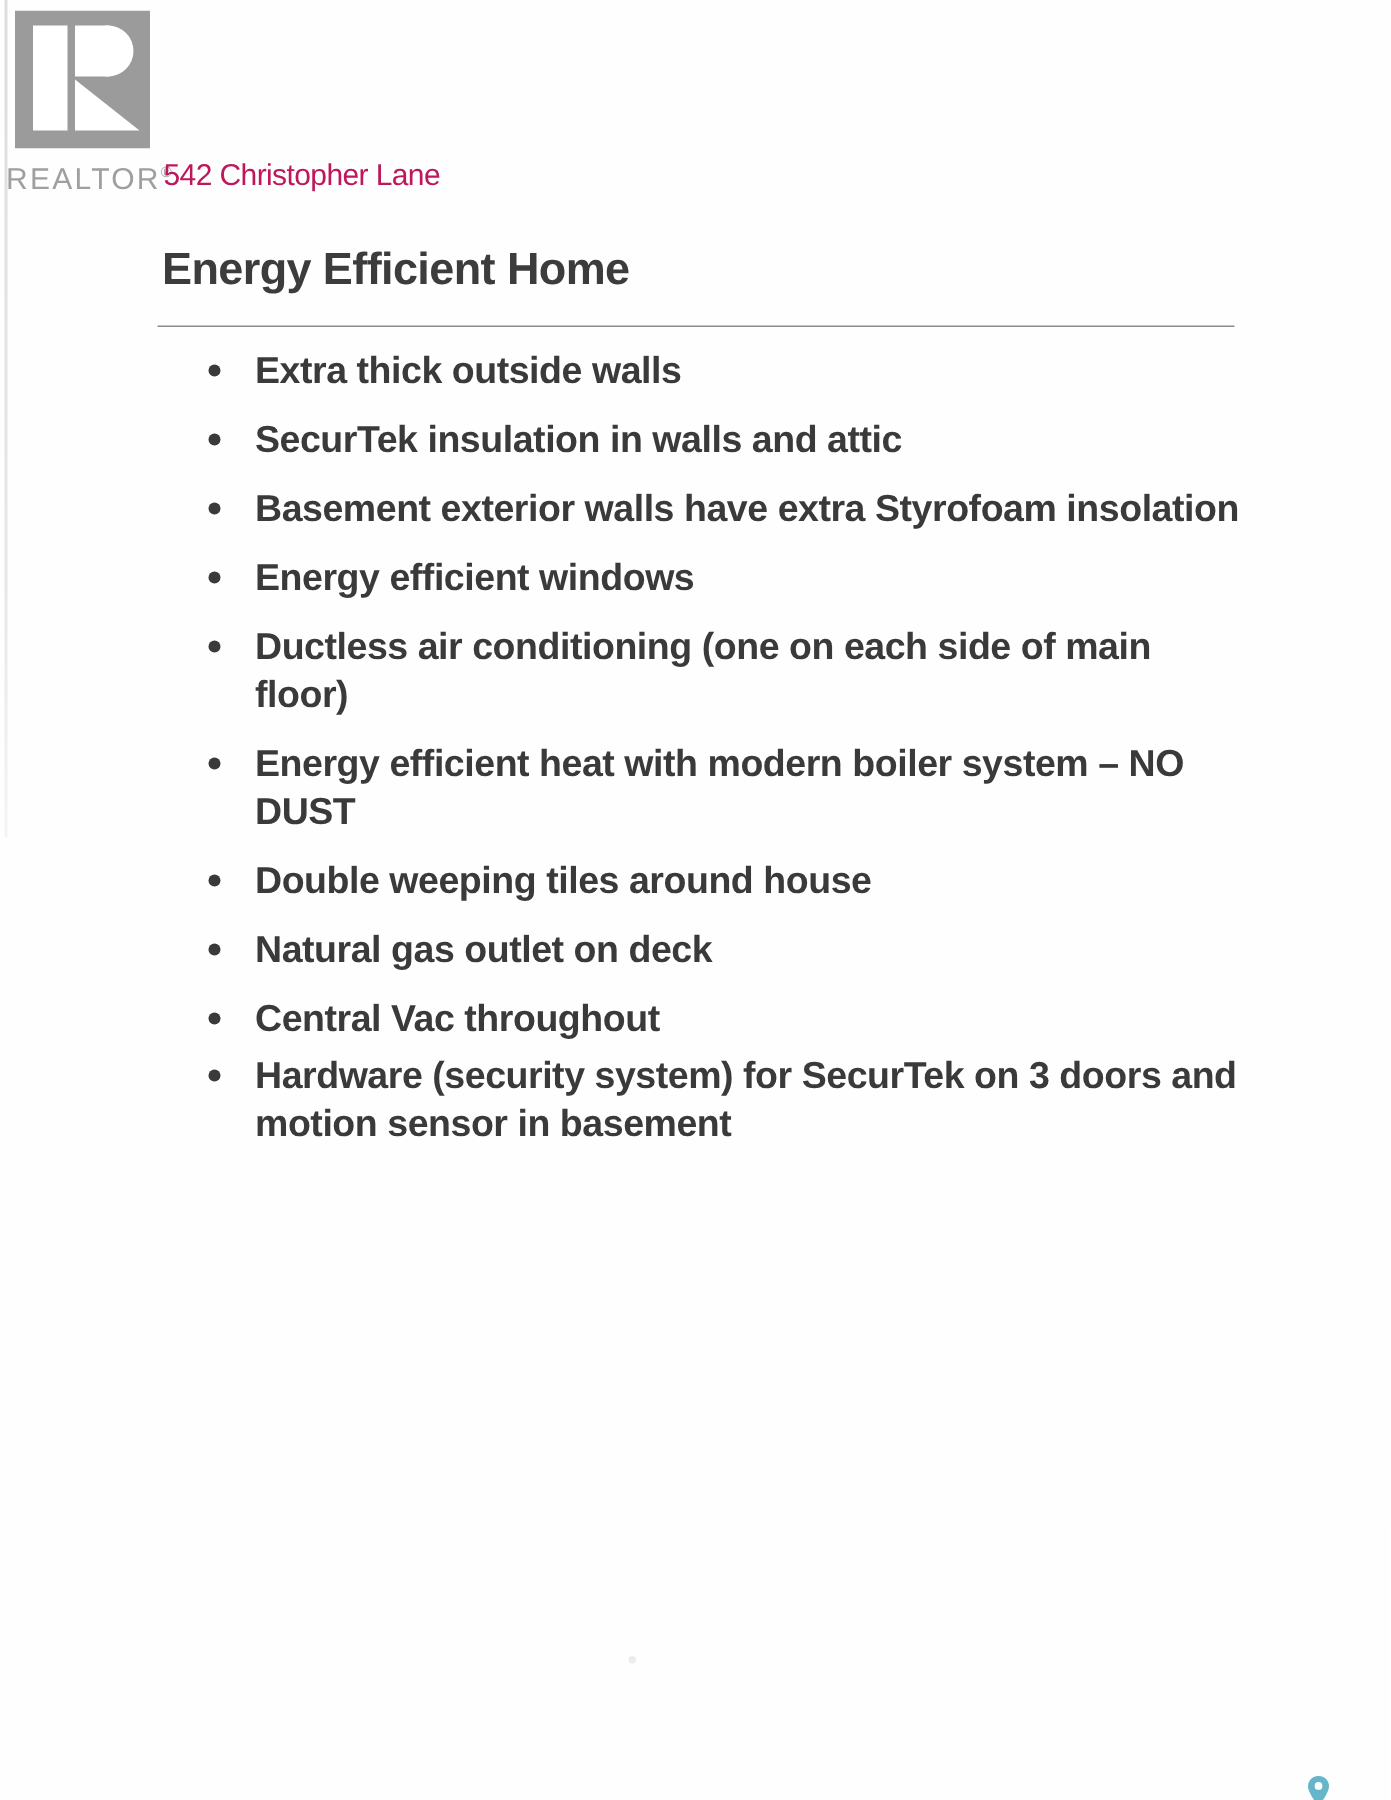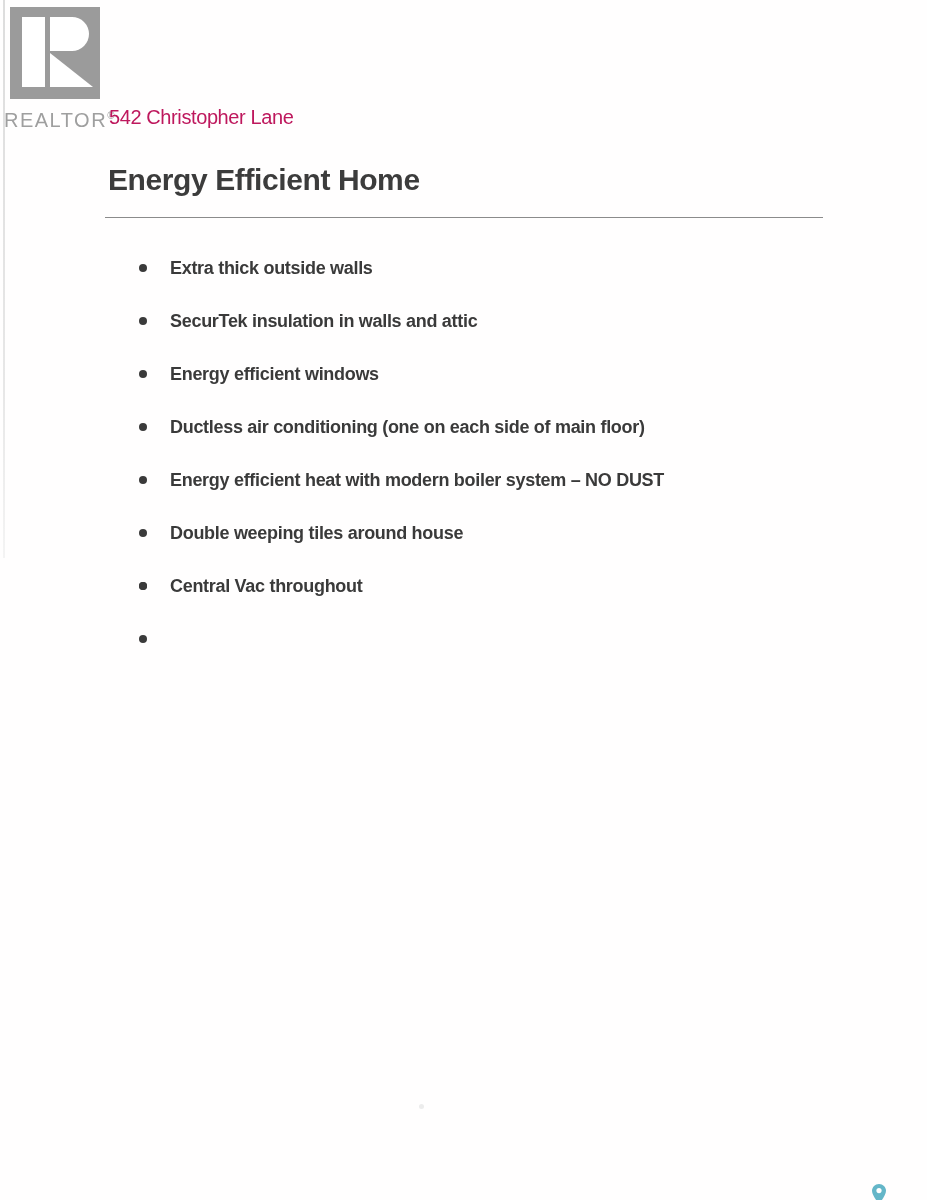--- a/index.html
+++ b/index.html
@@ -96,27 +96,26 @@
     left: 108px;
     top: 231px;
     width: 720px;
     margin: 0;
     padding: 0;
     list-style: none;
   }
   .features li {
     position: relative;
     padding-left: 62px;
-    font-size: 18px;
+    font-size: 25px;
     line-height: 32px;
     font-weight: 700;
     letter-spacing: -0.3px;
     color: #3a3a3a;
     margin-bottom: 14px;
-    margin-top: 21px;
   }
   .features li:nth-child(9)  { margin-bottom: 6px; }
   .features li:nth-child(12) { margin-bottom: 30px; }
   .features li:nth-child(13) { margin-bottom: 33px; }
   .features li:last-child    { margin-bottom: 0; }
   .feature-text {
     white-space: pre-line;
   }
   .bullet {
     position: absolute;
@@ -164,43 +163,50 @@
       <li>
       <span class="bullet"></span>
       <span class="feature-text">Extra thick outside walls</span>
     </li>
       <li>
       <span class="bullet"></span>
       <span class="feature-text">SecurTek insulation in walls and attic</span>
     </li>
       <li>
       <span class="bullet"></span>
+      <span class="feature-text">Basement exterior walls have extra Styrofoam insolation</span>
+    </li>
+      <li>
+      <span class="bullet"></span>
       <span class="feature-text">Energy efficient windows</span>
     </li>
       <li>
       <span class="bullet"></span>
       <span class="feature-text">Ductless air conditioning (one on each side of main floor)</span>
     </li>
       <li>
       <span class="bullet"></span>
       <span class="feature-text">Energy efficient heat with modern boiler system – NO DUST</span>
     </li>
       <li>
       <span class="bullet"></span>
       <span class="feature-text">Double weeping tiles around house</span>
     </li>
       <li>
       <span class="bullet"></span>
+      <span class="feature-text">Natural gas outlet on deck</span>
     </li>
       <li>
       <span class="bullet"></span>
       <span class="feature-text">Central Vac throughout</span>
     </li>
       <li>
       <span class="bullet"></span>
+      <span class="feature-text">Hardware (security system) for SecurTek on 3 doors and
+motion sensor in basement</span>
     </li>
     </ul>
 
   <div class="scan-speck"></div>
 
   <svg class="map-pin" width="14" height="20" viewBox="0 0 14 20" xmlns="http://www.w3.org/2000/svg">
     <path d="M7 0 C3.1 0 0 3 0 6.8 C0 11.5 7 20 7 20 C7 20 14 11.5 14 6.8 C14 3 10.9 0 7 0 Z" fill="#64b6c8"></path>
     <circle cx="7" cy="6.6" r="2.6" fill="#ffffff"></circle>
   </svg>
 

